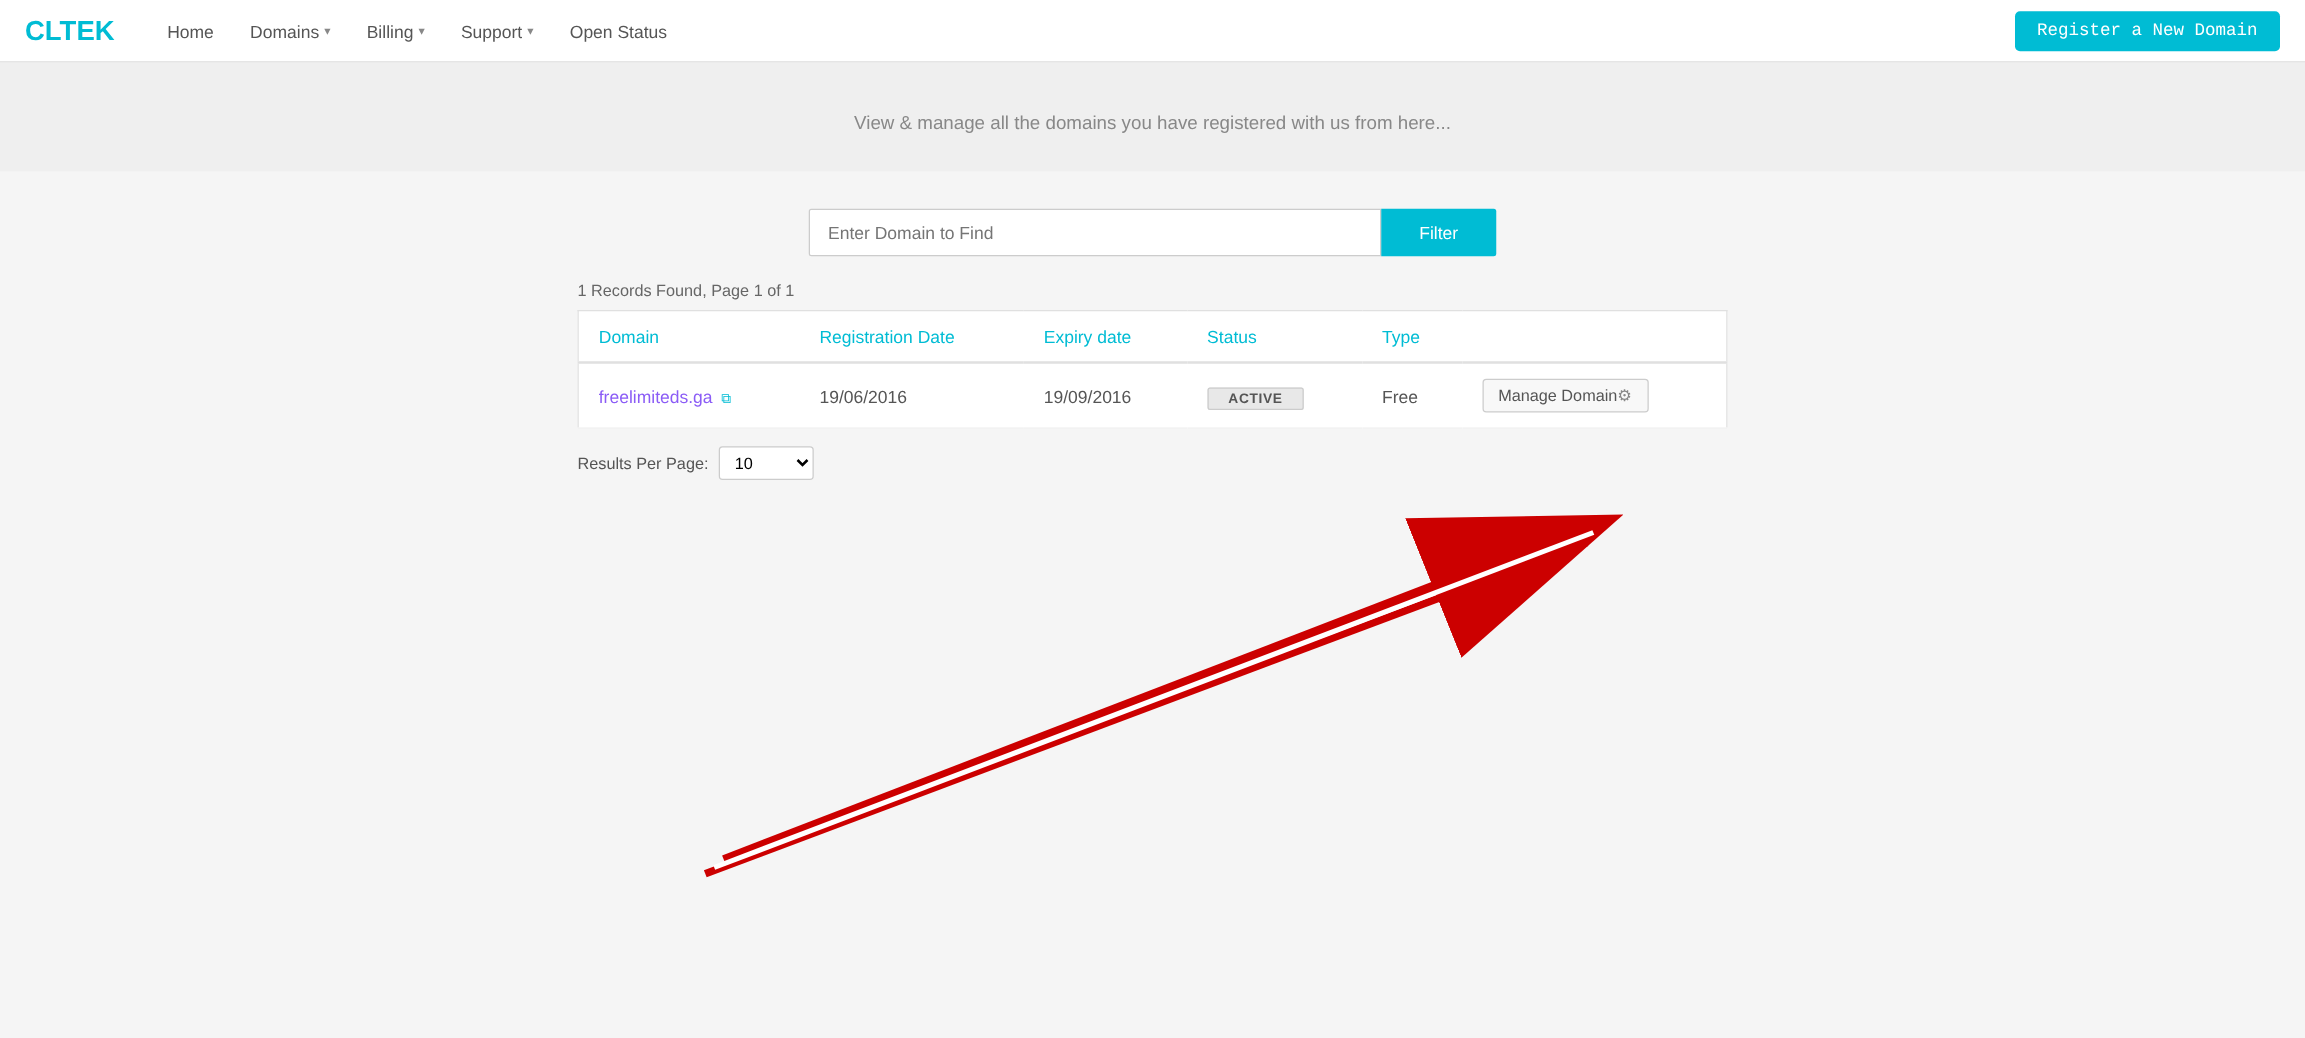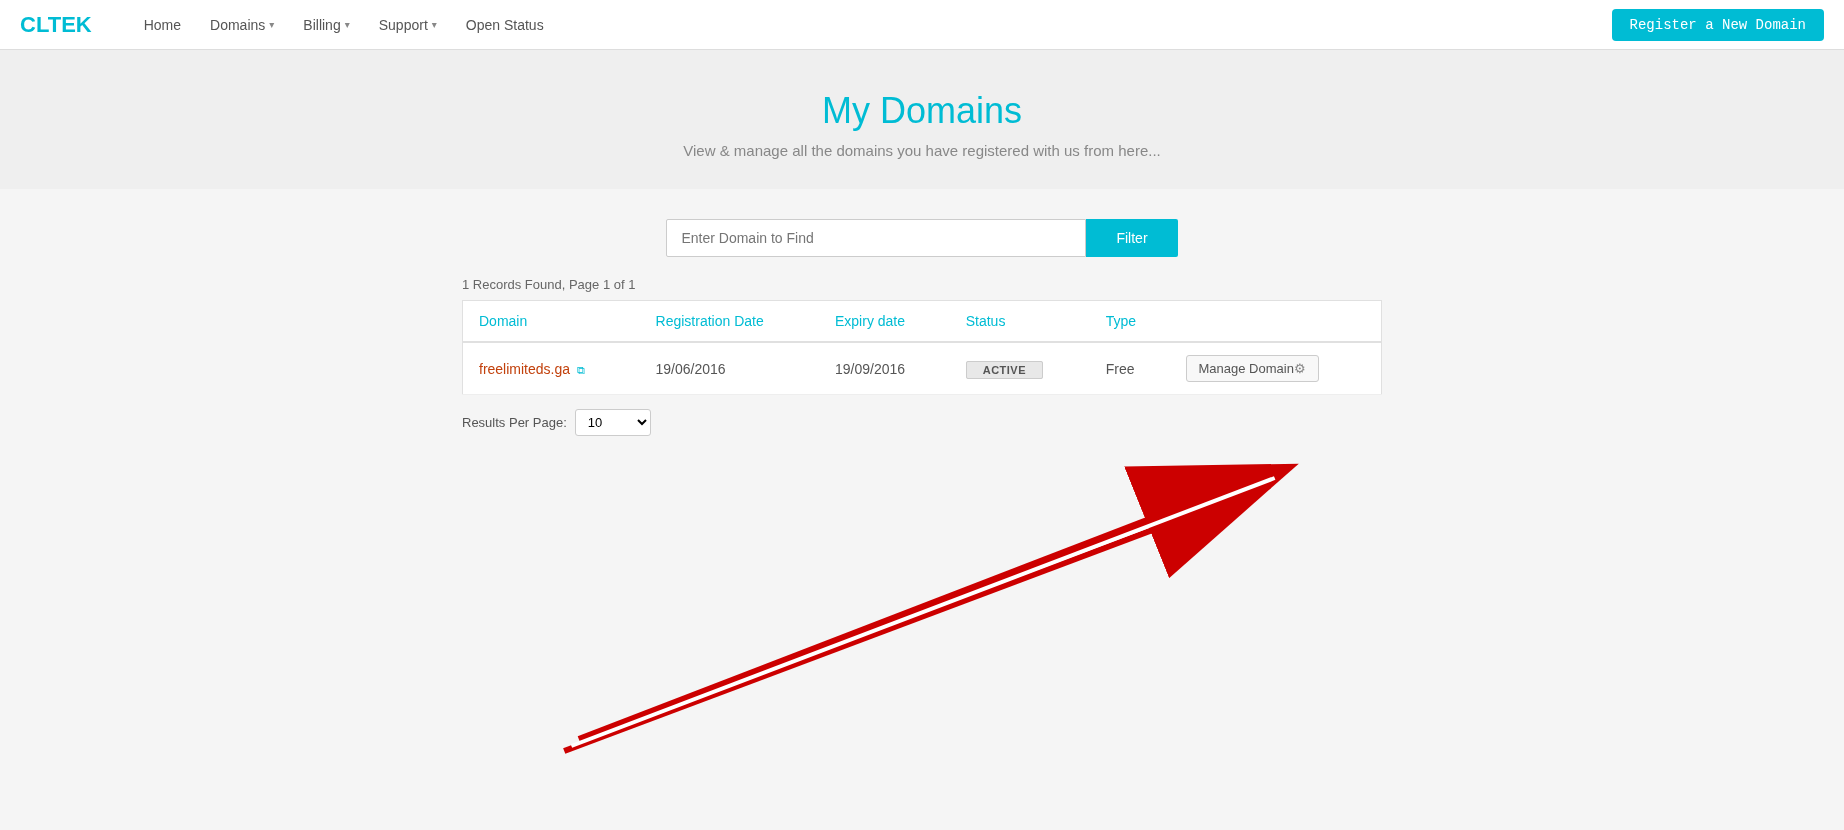--- a/index.html
+++ b/index.html
@@ -12,21 +12,21 @@
       display: flex;
       align-items: center;
       padding: 0 20px;
       height: 50px;
       position: relative;
     }
     .navbar-brand {
       color: #00bcd4;
       font-size: 22px;
       font-weight: bold;
-      margin-right: 40px;
+      margin-right: 30px;
     }
     .nav-links {
       display: flex;
       align-items: center;
       gap: 5px;
       flex: 1;
     }
     .nav-item {
       display: flex;
       align-items: center;
@@ -82,21 +82,21 @@
     
     .filter-row {
       display: flex;
       justify-content: center;
       margin-bottom: 20px;
     }
     .filter-input {
       border: 1px solid #ccc;
       padding: 10px 14px;
       font-size: 14px;
-      width: 420px;
+      width: 458px;
       outline: none;
       border-radius: 2px 0 0 2px;
       color: #aaa;
     }
     .btn-filter {
       background: #00bcd4;
       color: #fff;
       border: none;
       padding: 10px 30px;
       font-size: 14px;
@@ -128,21 +128,21 @@
       font-weight: normal;
       font-size: 14px;
     }
     .domains-table td {
       padding: 12px 16px;
       border-bottom: 1px solid #eee;
       font-size: 14px;
       color: #555;
     }
     .domain-link {
-      color: #c2410c;
+      color: #8b5cf6;
       text-decoration: none;
     }
     .ext-link-icon {
       color: #00bcd4;
       font-size: 11px;
       margin-left: 3px;
     }
     .badge-active {
       background: #e8e8e8;
       border: 1px solid #ccc;
@@ -227,21 +227,20 @@
     <div class="nav-item">
       <span>Open Status</span>
     </div>
   </div>
   <div class="nav-right">
     <button class="btn-register">Register a New Domain</button>
   </div>
 </nav>
 
 <div class="hero">
-  <h1>My Domains</h1>
   <p>View &amp; manage all the domains you have registered with us from here...</p>
 </div>
 
 <div class="main-content">
 
   <div class="filter-row">
     <input type="text" class="filter-input" placeholder="Enter Domain to Find" style="">
     <button class="btn-filter">Filter</button>
   </div>
 

